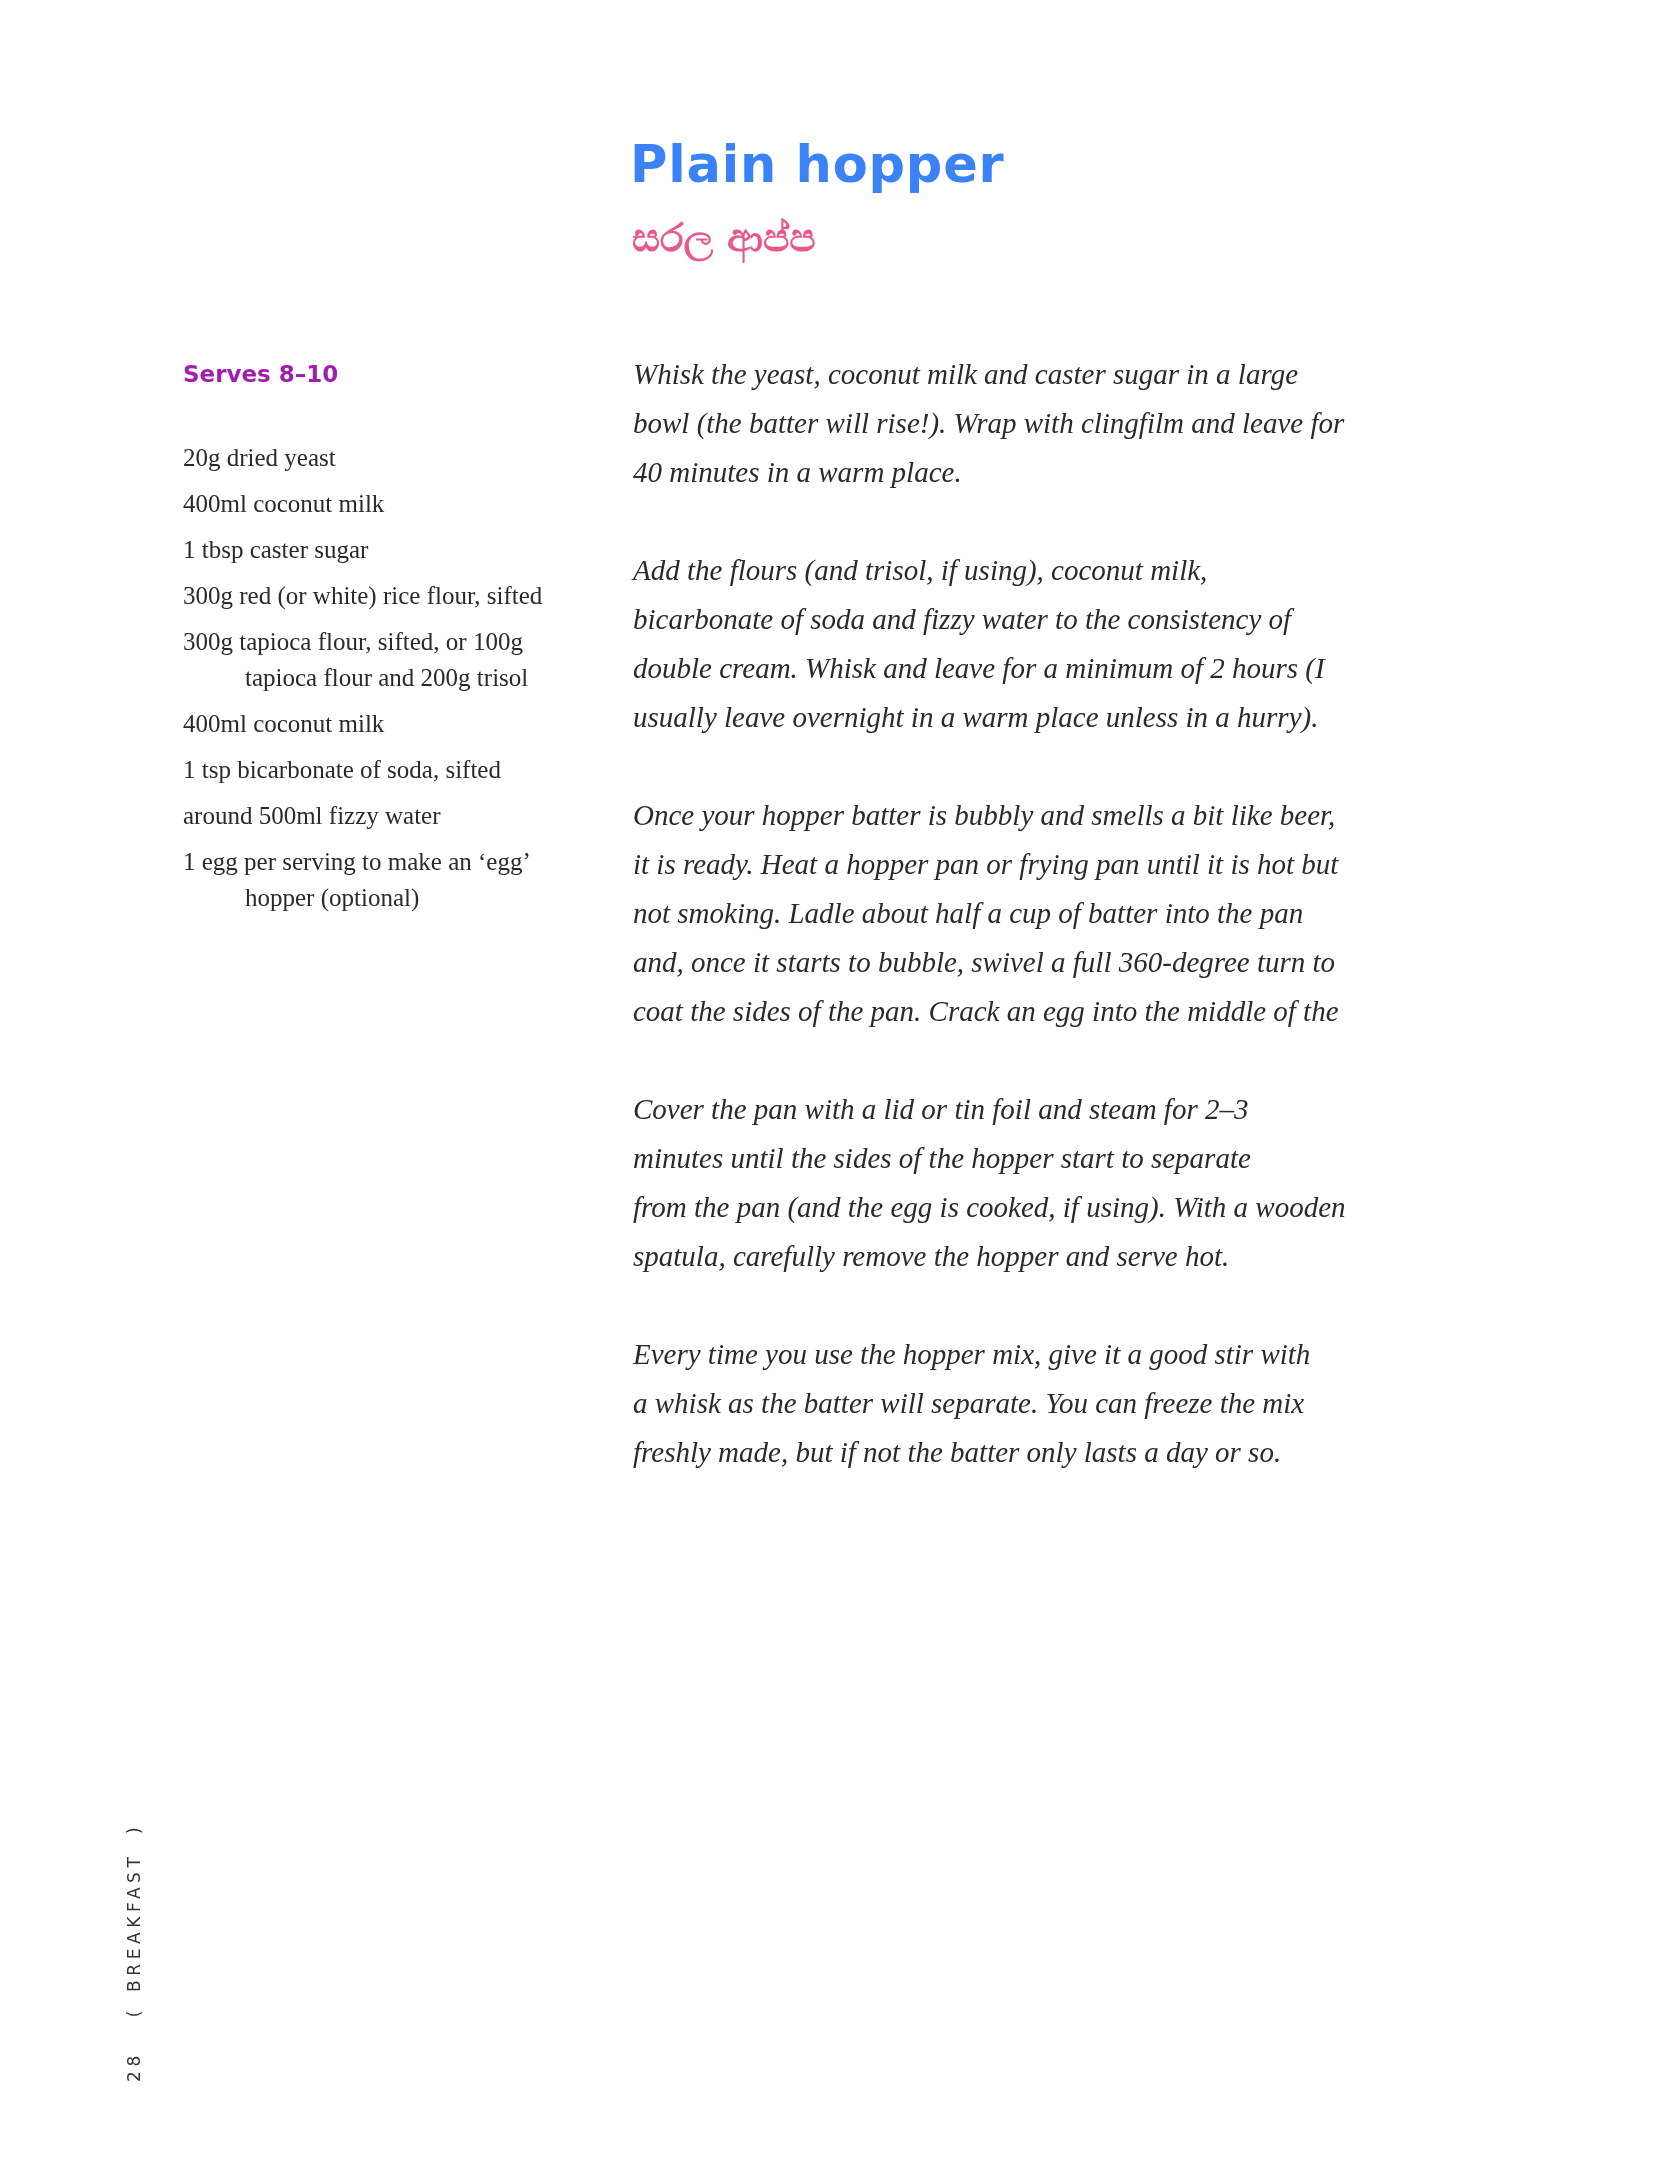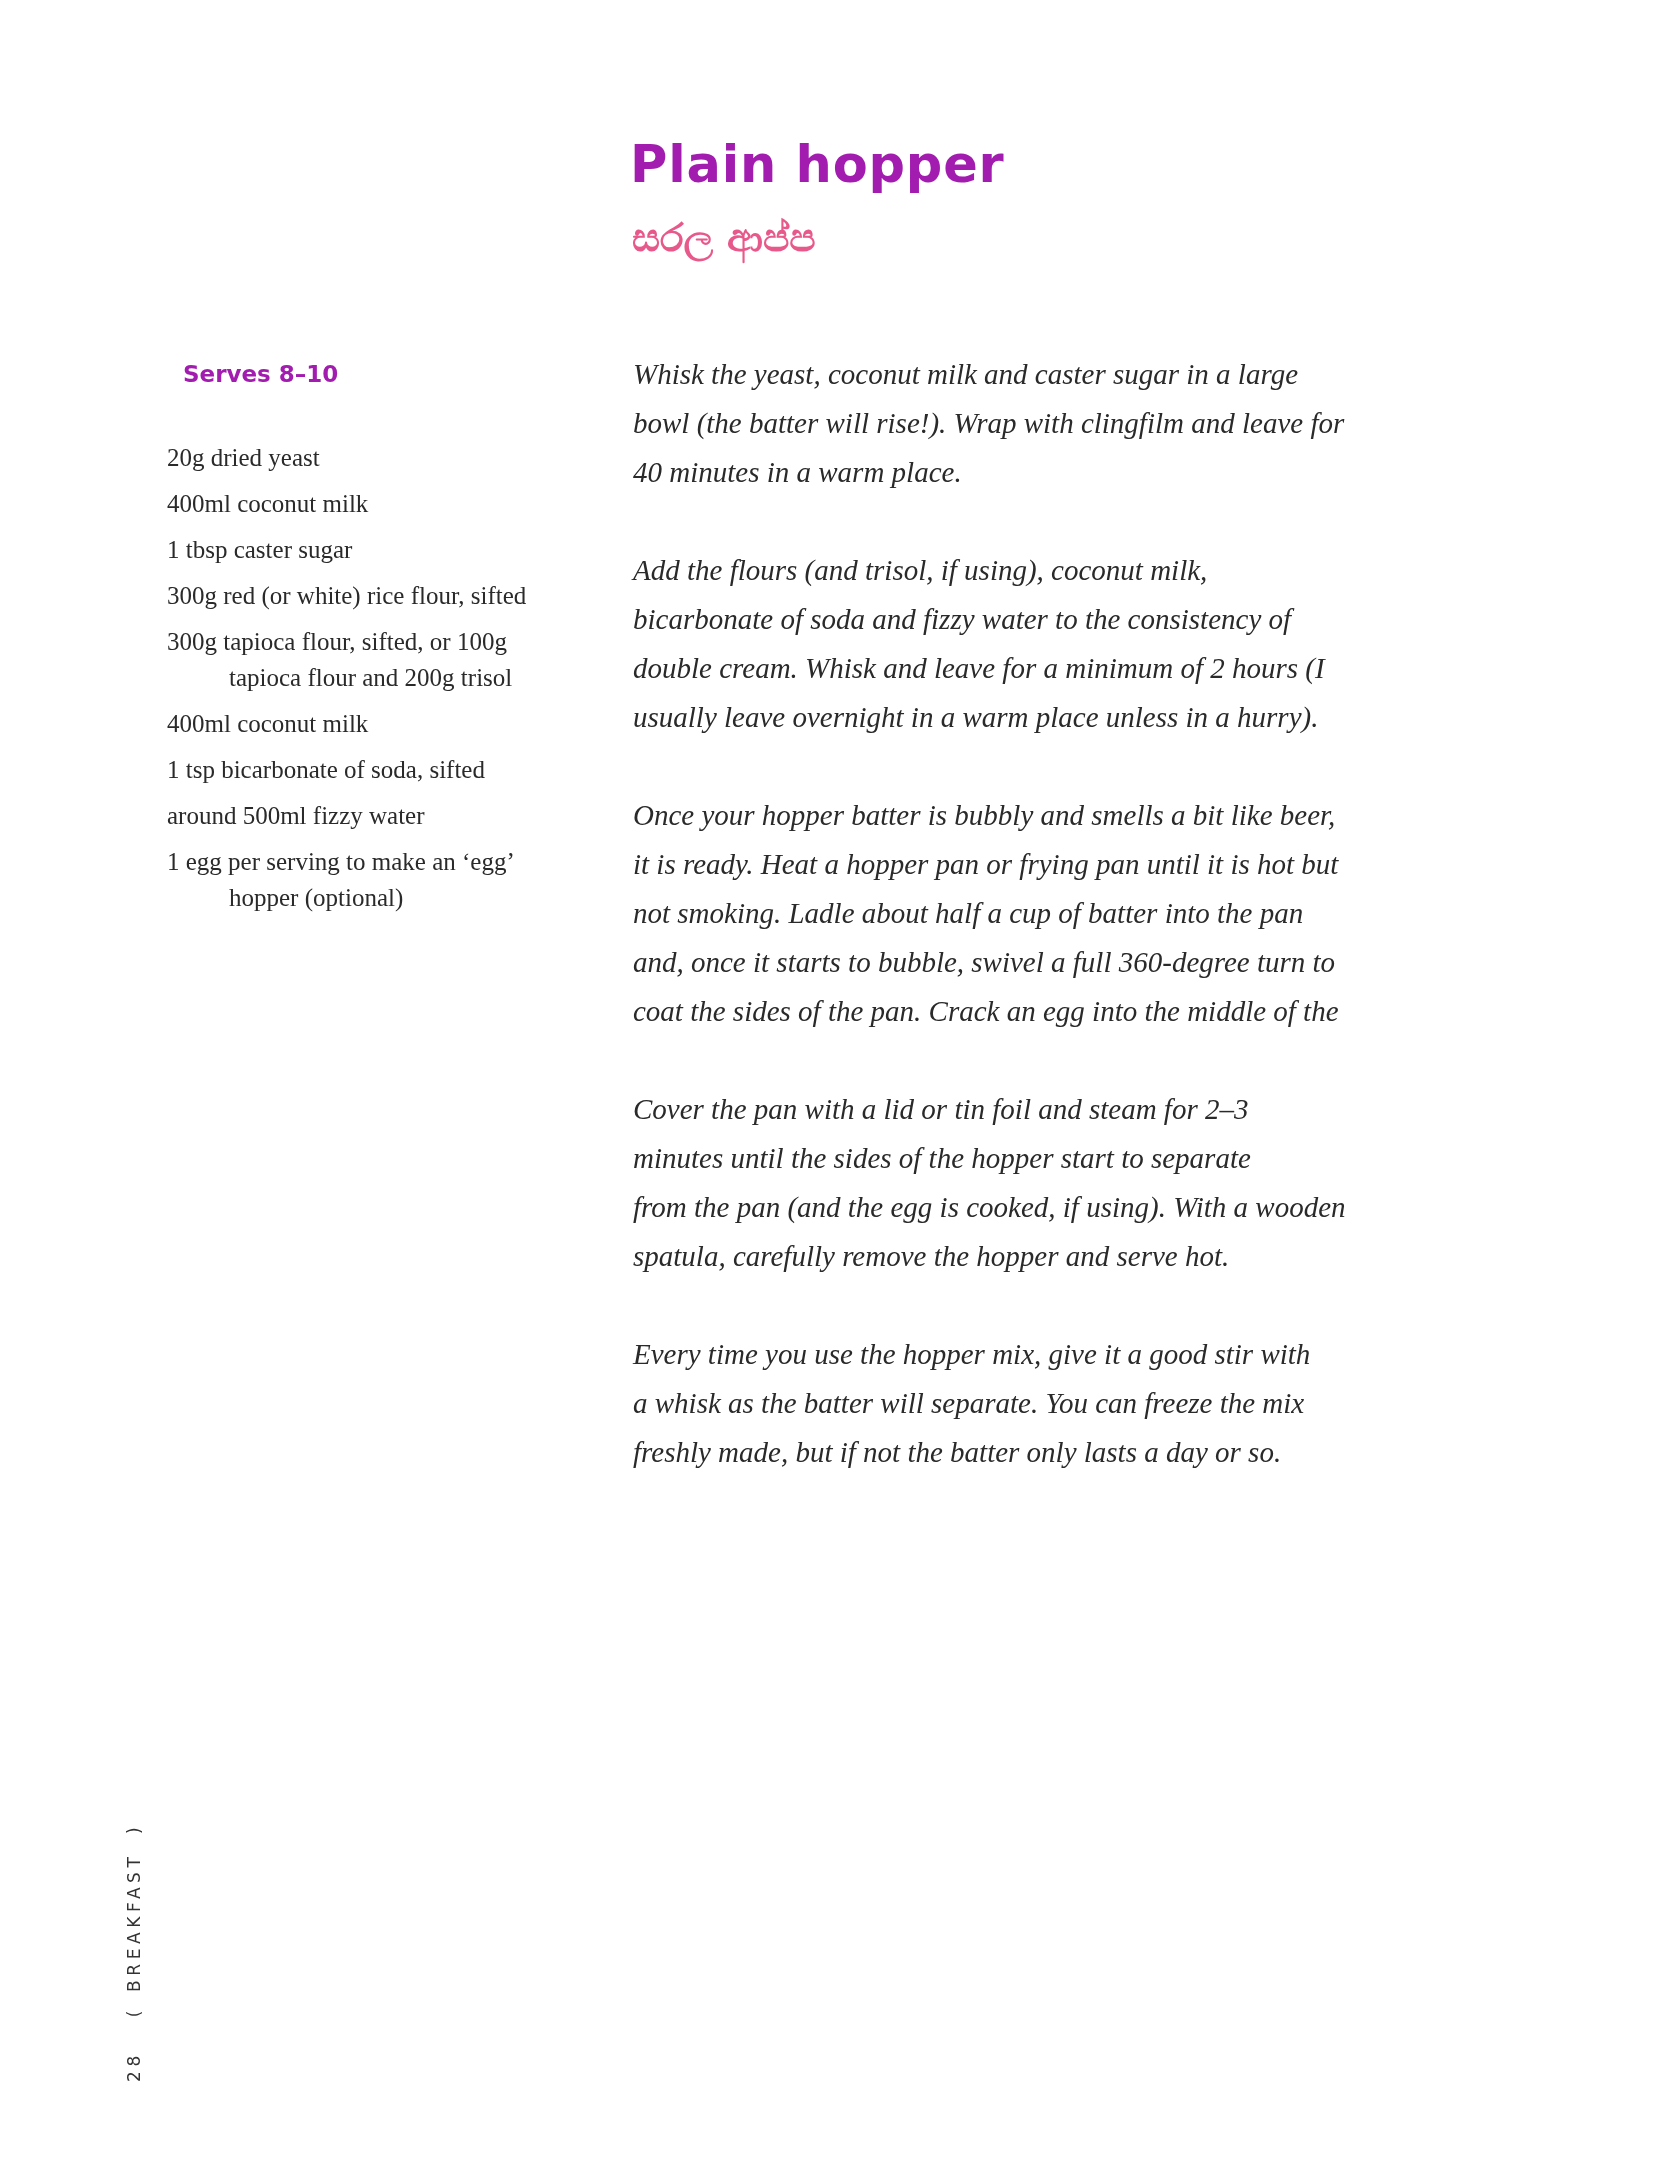--- a/index.html
+++ b/index.html
@@ -2,37 +2,37 @@
 <html style="font-size:12.4px"><head>
   <meta charset="utf-8">
   <style>
     html, body { margin: 0; padding: 0; background: #ffffff; }
     body { width: 1676px; height: 2183px; position: relative; overflow: hidden; }
     .page { position: absolute; inset: 0; background: #ffffff; }
 
     .title {
       position: absolute; left: 630px; top: 130px;
       font-family: "DejaVu Sans", sans-serif; font-weight: bold;
-      font-size: 51px; line-height: 70px; color: #a21caf; letter-spacing: 0.8px;
+      font-size: 51px; line-height: 70px; color: #3b82f6; letter-spacing: 0.8px;
       margin: 0; white-space: nowrap;
     }
     .subtitle {
       position: absolute; left: 632px; top: 207px;
       font-family: "DejaVu Sans", sans-serif; font-weight: bold;
       font-size: 39px; line-height: 62px; color: #e8598b; white-space: nowrap;
     }
 
     .serves {
       position: absolute; left: 183px; top: 359px;
       font-family: "DejaVu Sans", sans-serif; font-weight: bold;
       font-size: 23px; line-height: 31px; color: #a21caf; white-space: nowrap; text-align: right;
     }
 
     .ingredients {
-      position: absolute; left: 167px; top: 440px; width: 402px;
+      position: absolute; left: 183px; top: 440px; width: 402px;
       margin: 0; padding: 0; list-style: none;
       font-family: "Liberation Serif", serif; font-size: 25px; color: #2a2a2a;
     }
     .ingredients li {
       line-height: 36px; margin-bottom: 10px;
       padding-left: 62px; text-indent: -62px;
     }
 
     .method {
       position: absolute; left: 633px; top: 350px; width: 851px;

